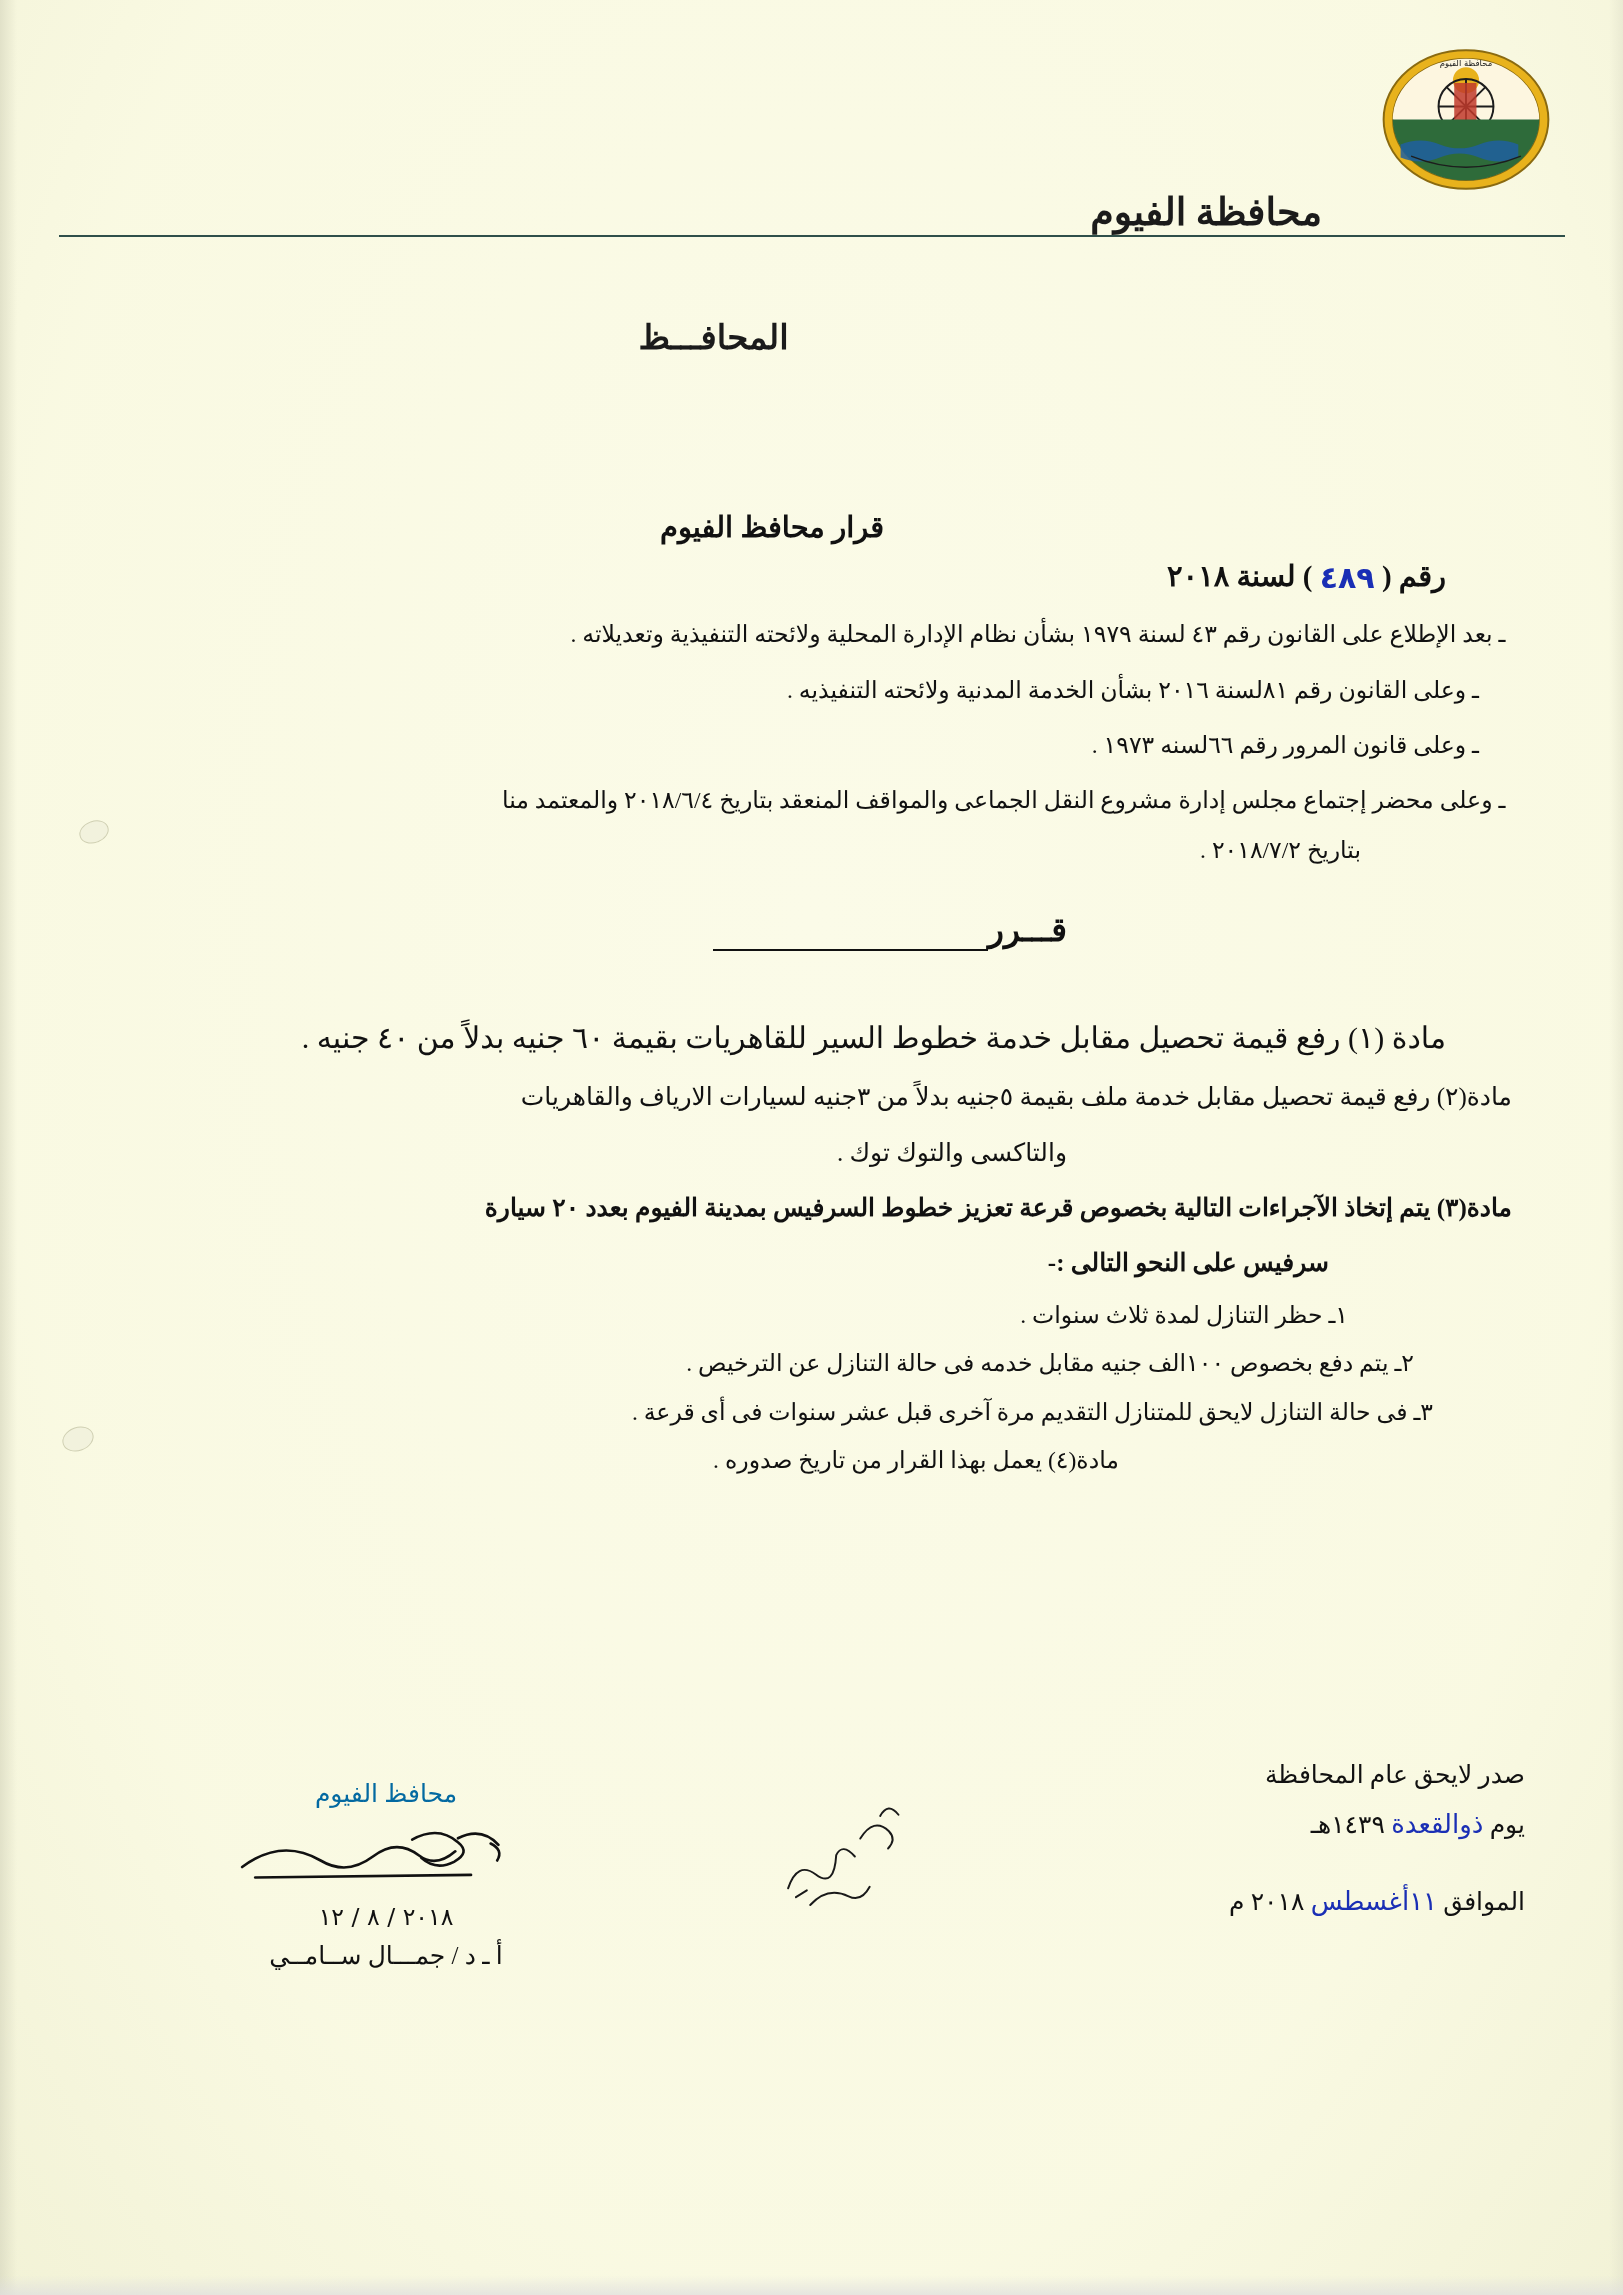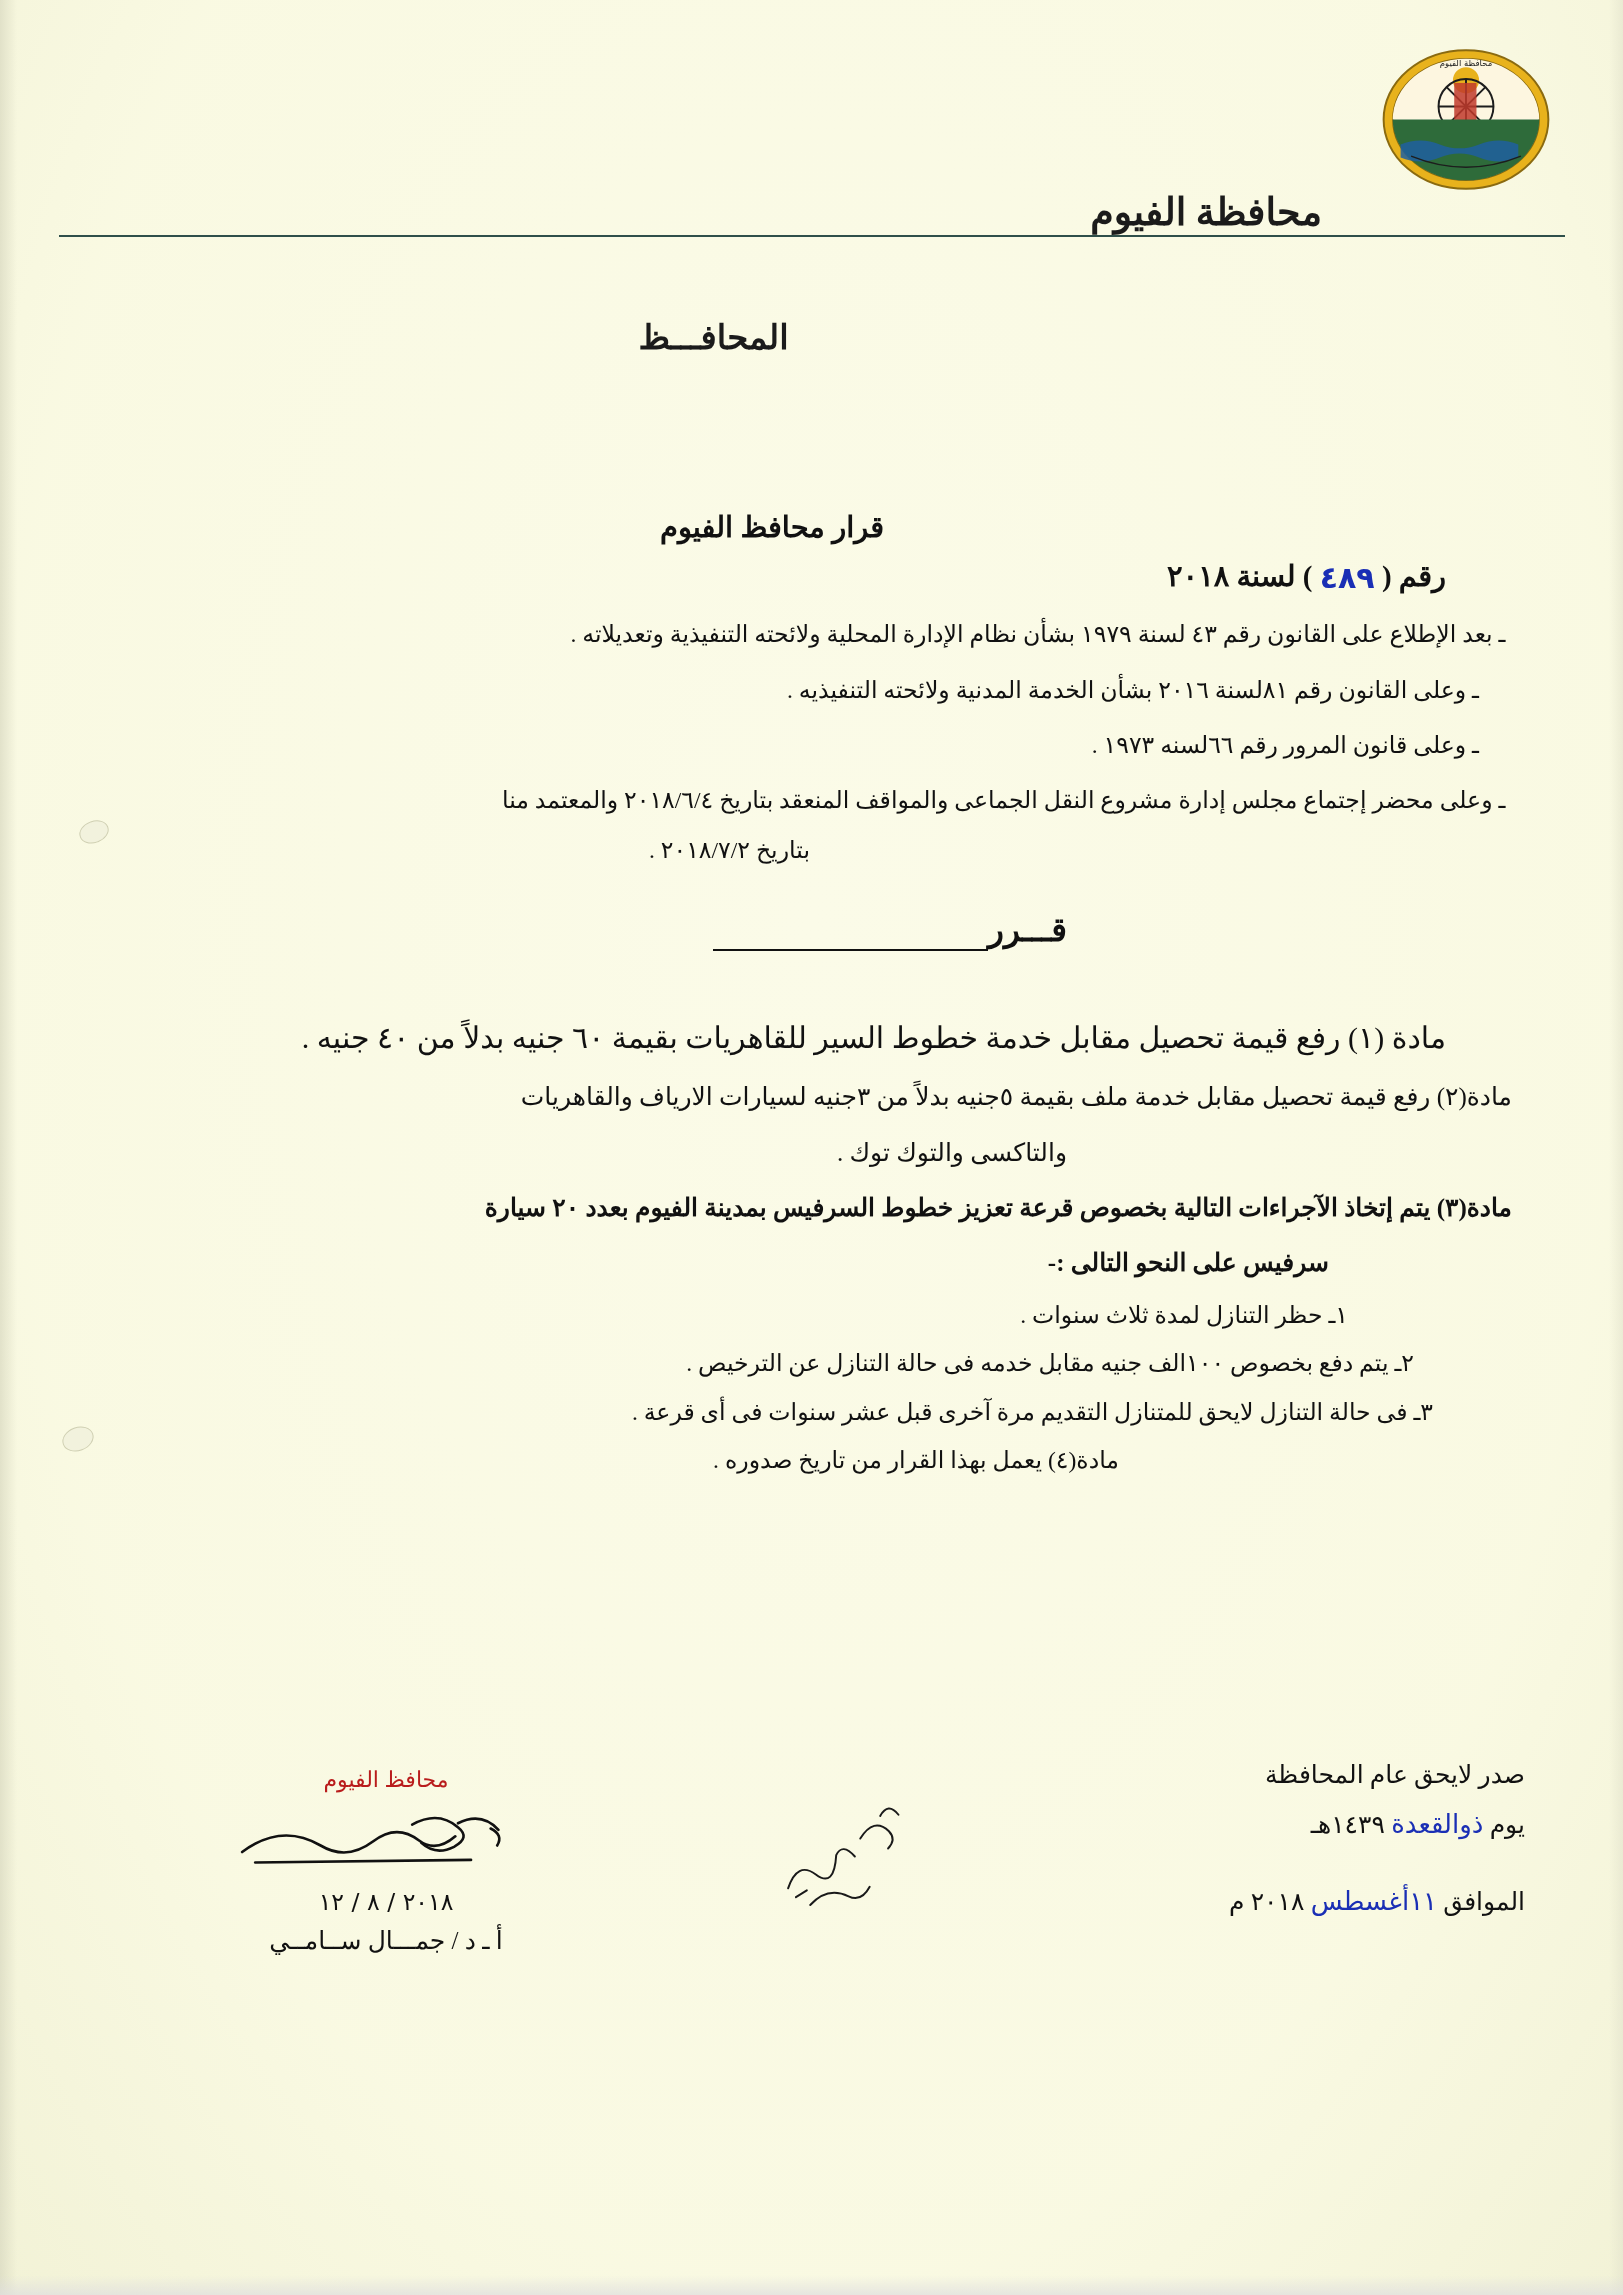--- a/index.html
+++ b/index.html
@@ -131,21 +131,21 @@
     margin-bottom: 17px;
     text-align: right;
     padding-right: 19.6px;
   }
   .preamble-line.indent2 {
     padding-right: 46px;
   }
   .cont-line {
     font-size: 23.6px;
     color: #111;
-    text-align: center;
+    text-align: right;
     padding-right: 164px;
     margin-bottom: 17px;
   }
 
   .qarrar {
     position: relative;
     margin-top: 46px;
     margin-bottom: 52px;
     height: 52px;
   }
@@ -228,23 +228,24 @@
     font-size: 26px;
   }
   .left-sig {
     position: absolute;
     left: 118px;
     top: 6.5px;
     text-align: center;
     width: 340px;
   }
   .left-sig .role {
-    font-size: 22px;
-    color: #b91c1c;
+    font-size: 25px;
+    color: #0369a1;
     margin-bottom: 13px;
+    margin-top: 12px;
   }
   .sig-scribble {
     height: 79px;
     position: relative;
   }
   .left-sig .date-hand {
     font-size: 23.6px;
     color: #111;
     font-family: "DejaVu Sans", sans-serif;
     margin-top: 3.9px;

